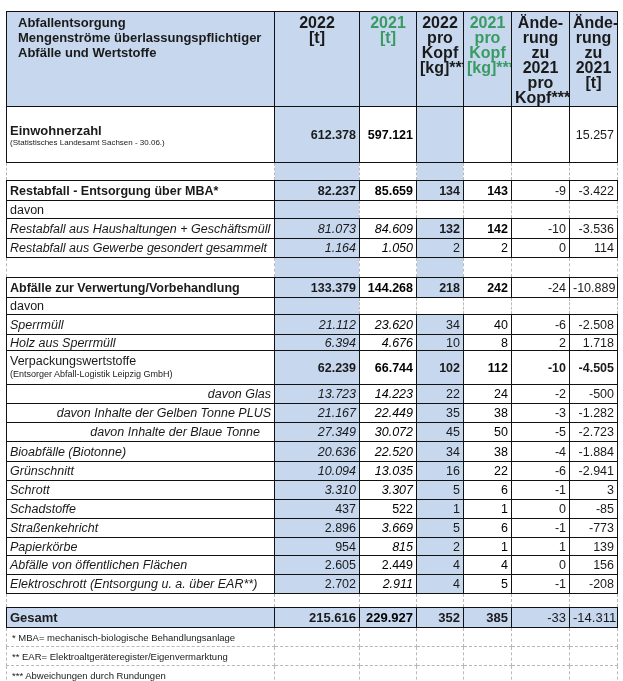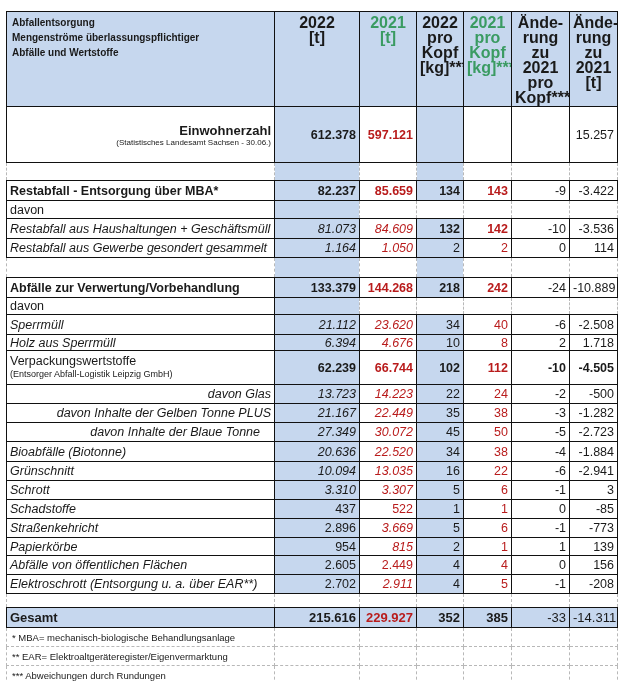--- a/index.html
+++ b/index.html
@@ -3,26 +3,26 @@
 <meta charset="utf-8">
 <style>
   html, body { margin:0; padding:0; background:#fff; }
   body { width:623px; height:681px; position:relative; overflow:hidden; font-family:"Liberation Sans", sans-serif; color:#1a1a1a; }
   table { position:absolute; left:6px; top:11px; border-collapse:collapse; table-layout:fixed; width:611px; }
   td { padding:0 3px; font-size:12.5px; white-space:nowrap; overflow:hidden; border-left:1px dashed #b8b8b8; border-right:1px dashed #b8b8b8; vertical-align:middle; }
   col.c0 { width:268px; } col.c1 { width:85px; } col.c2 { width:57px; } col.c3 { width:47px; }
   col.c4 { width:48px; } col.c5 { width:58px; } col.c6 { width:48px; }
   .num { text-align:right; }
   .blue { background:#c6d7ee; }
-  .green { color:#b91c1c; }
+  .green { color:#000000; }
   .b { font-weight:bold; }
   .i { font-style:italic; }
   tr.solid td { border:1px solid #111; }
   tr.hdr td { background:#c6d7ee; border:1px solid #111; vertical-align:top; text-align:center; font-weight:bold; font-size:16px; line-height:15px; padding-top:3px; white-space:normal; }
-  tr.hdr td.title { text-align:left; font-size:10px; line-height:15px; padding-left:5px;margin-top:32px; }
+  tr.hdr td.title { text-align:left; font-size:13px; line-height:15px; padding-left:11px;margin-top:32px; }
   tr.hdr td.green { color:#3a9b62; }
   .small { font-size:8px; display:block; font-weight:normal; }
   .small2 { font-size:9px; display:block; }
   tr.gesamt td { background:#c6d7ee; border-top:1.5px solid #111; border-bottom:1.5px solid #111; border-left:1px solid #111; border-right:1px solid #111; font-weight:bold; font-size:13px; }
   tr.note td { font-size:9.5px; border-bottom:1px dashed #b8b8b8; }
   tr.note td.lbl { padding-left:5px; }
   .indent { text-align:right; }
 </style>
 </head>
 <body>
@@ -76,21 +76,21 @@
     <td>
           <div>Ände-</div>
           <div>rung</div>
           <div>zu</div>
           <div>2021</div>
           <div>[t]</div>
         </td>
   </tr>
 
   <tr class="solid" style="height:56px;">
-    <td style="text-align:right;">
+    <td style="text-align:left;">
       <div class="b" style="font-size:13px;">Einwohnerzahl</div>
       <span class="small">(Statistisches Landesamt Sachsen - 30.06.)</span>
     </td>
     <td class="num b blue">612.378</td>
     <td class="num b green">597.121</td>
     <td class="blue"></td>
     <td></td>
     <td></td>
     <td class="num">15.257</td>
   </tr>

